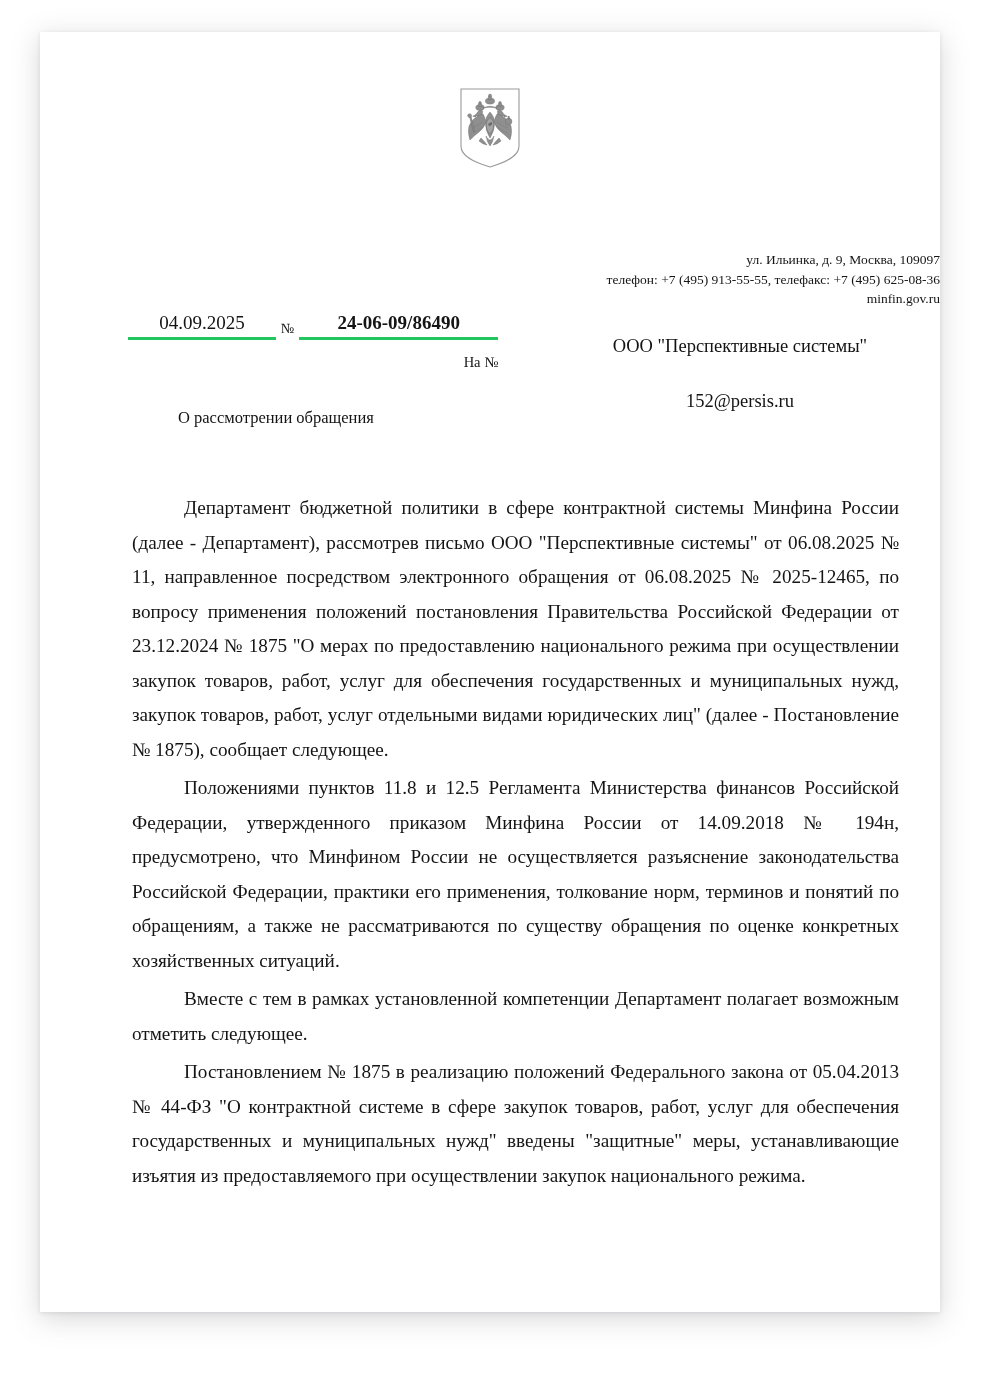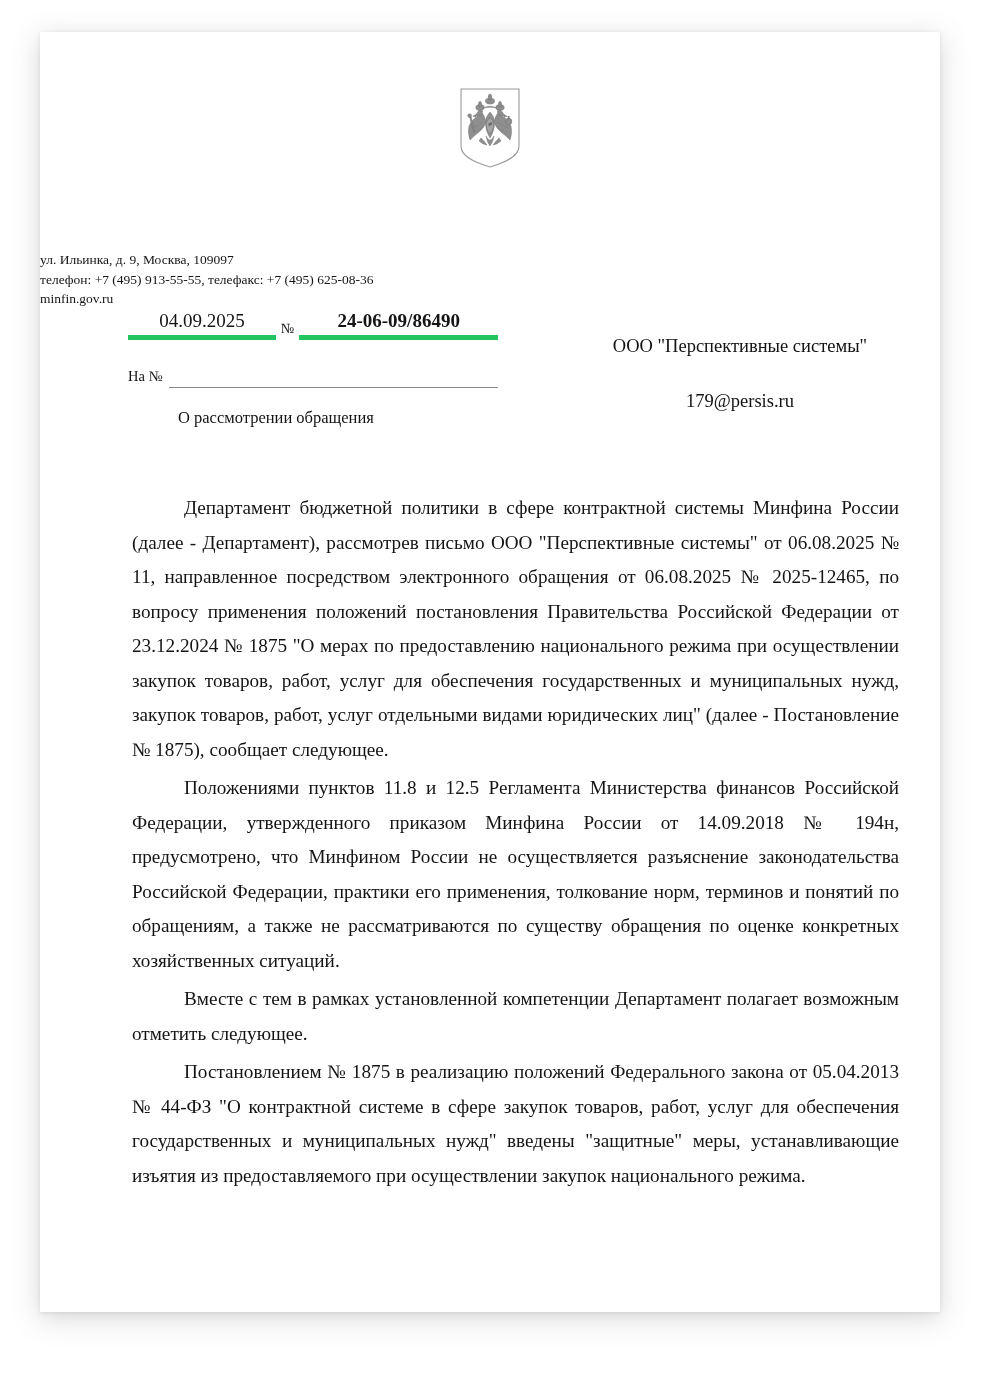--- a/index.html
+++ b/index.html
@@ -61,21 +61,21 @@
     letter-spacing: 0.2px;
     line-height: 27px;
     color: #0d0d0d;
   }
 
   .contacts-block {
     position: absolute;
     left: 0;
     right: 0;
     top: 218px;
-    text-align: left;
+    text-align: right;
   }
   .contact-line {
     font-size: 13.5px;
     line-height: 19.5px;
     color: #151515;
   }
 
   
   .ref-area {
     position: absolute;
@@ -87,36 +87,37 @@
     display: flex;
     align-items: flex-end;
     height: 30px;
   }
   .ref-field {
     position: relative;
     text-align: center;
     font-size: 19px;
     line-height: 22px;
     padding-bottom: 3px;
-    border-bottom: 5px solid #22c55e;
+    border-bottom: 3px solid #22c55e;
     color: #141414;
   }
   .ref-date { width: 148px; }
   .ref-num-label {
     font-size: 14px;
     padding: 0 5px 3px 5px;
     color: #141414;
   }
   .ref-number { flex: 1; font-weight: bold; }
 
   .ref-row2 {
     display: flex;
     align-items: flex-end;
     height: 34px;
     margin-top: 14px;
+    flex-direction: column;
   }
   .ref-on-label {
     font-size: 14.5px;
     padding-bottom: 3px;
     color: #141414;
     white-space: nowrap;
   }
   .ref-on-rule {
     flex: 1;
     border-bottom: 1px solid #8a8a8a;
@@ -243,21 +244,21 @@
         <div class="ref-field ref-number">24-06-09/86490</div>
       </div>
       <div class="ref-row2">
         <div class="ref-on-label">На №</div>
         <div class="ref-on-rule"></div>
       </div>
     </div>
 
     <div class="addressee">
       <div class="addressee-name">ООО "Перспективные системы"</div>
-      <div class="addressee-email">179@persis.ru</div>
+      <div class="addressee-email">152@persis.ru</div>
     </div>
 
     <div class="subject">О рассмотрении обращения</div>
 
     <div class="body-area">
       <p class="body-par">Департамент бюджетной политики в сфере контрактной системы Минфина России (далее - Департамент), рассмотрев письмо ООО "Перспективные системы" от 06.08.2025 № 11, направленное посредством электронного обращения от 06.08.2025 № 2025-12465, по вопросу применения положений постановления Правительства Российской Федерации от 23.12.2024 № 1875 "О мерах по предоставлению национального режима при осуществлении закупок товаров, работ, услуг для обеспечения государственных и муниципальных нужд, закупок товаров, работ, услуг отдельными видами юридических лиц" (далее - Постановление № 1875), сообщает следующее.</p>
       <p class="body-par">Положениями пунктов 11.8 и 12.5 Регламента Министерства финансов Российской Федерации, утвержденного приказом Минфина России от 14.09.2018 № 194н, предусмотрено, что Минфином России не осуществляется разъяснение законодательства Российской Федерации, практики его применения, толкование норм, терминов и понятий по обращениям, а также не рассматриваются по существу обращения по оценке конкретных хозяйственных ситуаций.</p>
       <p class="body-par">Вместе с тем в рамках установленной компетенции Департамент полагает возможным отметить следующее.</p>
       <p class="body-par">Постановлением № 1875 в реализацию положений Федерального закона от 05.04.2013 № 44-ФЗ "О контрактной системе в сфере закупок товаров, работ, услуг для обеспечения государственных и муниципальных нужд" введены "защитные" меры, устанавливающие изъятия из предоставляемого при осуществлении закупок национального режима.</p>
     </div>

